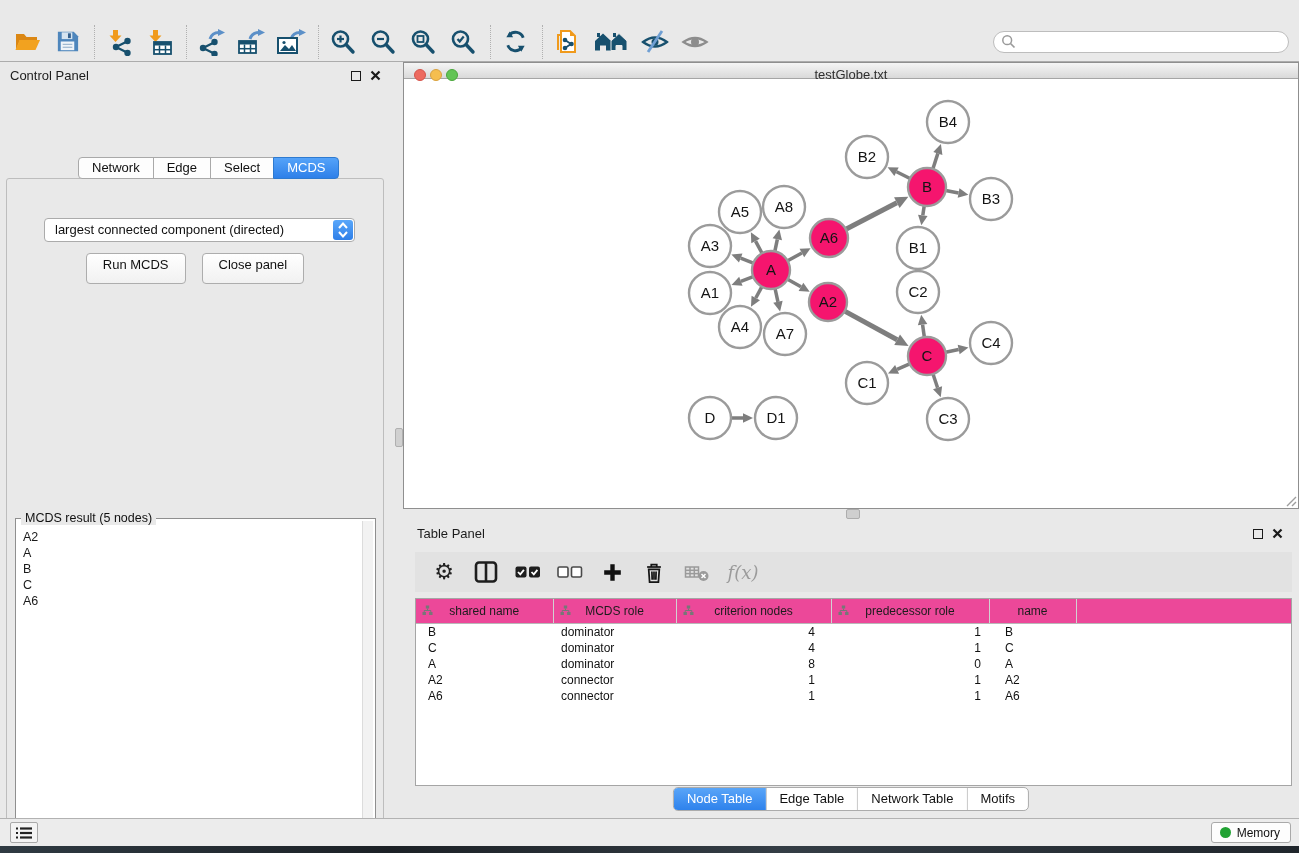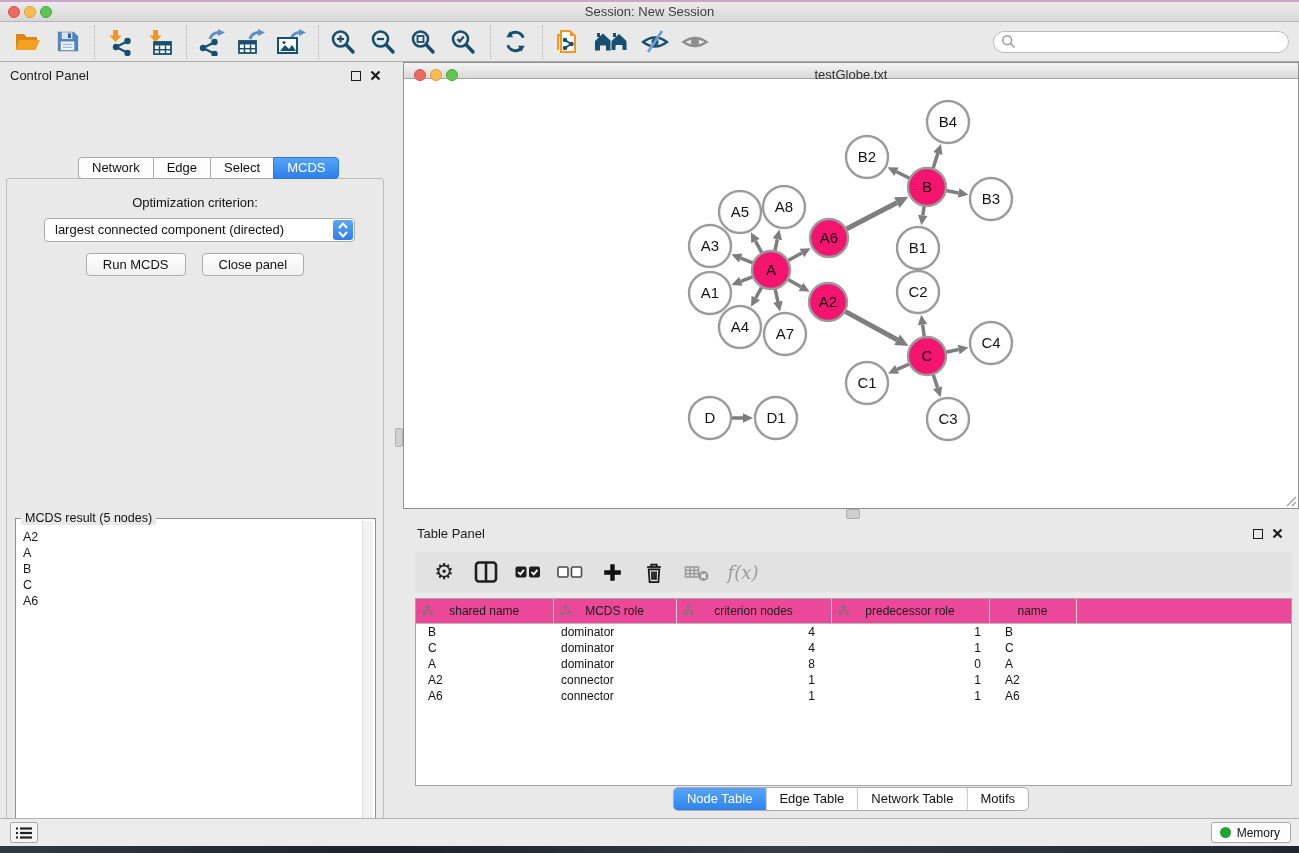--- a/index.html
+++ b/index.html
@@ -40,21 +40,21 @@
   .cp-tab.active{background:linear-gradient(#55a3f9,#2e80e9);border-color:#2e7ad0;color:#fff;}
   .cp-box{position:absolute;left:6px;top:116px;width:378px;height:686px;border:1px solid #bdbdbd;
     border-radius:3px;background:#e9e9e9;box-sizing:border-box;}
   .opt-label{position:absolute;left:0;right:0;top:16px;text-align:center;font-size:13px;color:#111;}
   .dropdown{position:absolute;left:37px;top:39px;width:311px;height:24px;background:#fff;
     border:1px solid #ababab;border-radius:4px;box-sizing:border-box;}
   .dd-text{position:absolute;left:10px;top:0;line-height:22px;font-size:13px;color:#111;}
   .dd-stepper{position:absolute;right:1px;top:1px;bottom:1px;width:20px;border-radius:3px;
     background:linear-gradient(#5aa7fa,#2e7fe8);display:flex;align-items:center;justify-content:center;}
   .btn-row{position:absolute;left:0;right:0;top:74px;display:flex;justify-content:center;gap:16px;}
-  .mac-btn{height:23px;line-height:21px;padding:0 16px;background:linear-gradient(#ffffff,#f1f1f1);
+  .mac-btn{height:31px;line-height:21px;padding:0 16px;background:linear-gradient(#ffffff,#f1f1f1);
     border:1px solid #adadad;border-radius:4px;font-size:13px;color:#111;box-sizing:border-box;}
   .result-fieldset{position:absolute;left:8px;top:339px;width:361px;height:346px;border:1px solid #8f8f8f;
     background:#fff;box-sizing:border-box;}
   .result-legend{position:absolute;top:-8px;left:5px;background:#e9e9e9;padding:0 4px;font-size:12.5px;color:#111;}
   .result-list{position:absolute;left:3px;top:10px;right:14px;bottom:3px;font-size:12.5px;}
   .result-item{line-height:16px;padding-left:4px;}
   .result-scroll{position:absolute;right:2px;top:2px;bottom:2px;width:10px;background:#f2f2f2;border-left:1px solid #dcdcdc;}
 
   
   .v-grip{position:absolute;left:395px;top:428px;width:6px;height:17px;background:#d0d0d0;border:1px solid #b0b0b0;border-radius:2px;}
@@ -104,28 +104,20 @@
     display:flex;align-items:center;gap:6px;padding:0 10px 0 8px;font-size:12px;box-sizing:border-box;color:#111;}
   .mem-dot{width:11px;height:11px;border-radius:50%;background:#21a233;}
   .desktop-bottom{position:absolute;left:0;top:846px;width:1299px;height:7px;
     background:linear-gradient(90deg,#2f3a42,#1c2126 30%,#343d45 60%,#20262c);}
 </style>
 </head>
 <body>
 
 <div class="app">
 
-  <div class="titlebar">
-    <div class="lights">
-      <span class="light l-red"></span>
-      <span class="light l-yel"></span>
-      <span class="light l-grn"></span>
-    </div>
-    <div class="title">Session: New Session</div>
-  </div>
 
   <div class="toolbar">
     <span class="tb-icon">
       <svg width="28" height="28" viewBox="0 0 28 28">
           <path d="M3 22 V6 h8 l2.5 3 H24 v3 H7 Z" fill="#db8714"></path>
           <path d="M2.5 22 L6.5 12 H27 L22.5 22 Z" fill="#f2a21f"></path>
         </svg>
     </span>
     <span class="tb-icon">
       <svg width="27" height="27" viewBox="0 0 28 28">
@@ -288,21 +280,20 @@
           </svg>
       </span>
     </div>
     <div class="cp-tabs">
       <span class="cp-tab">Network</span>
       <span class="cp-tab">Edge</span>
       <span class="cp-tab">Select</span>
       <span class="cp-tab active">MCDS</span>
     </div>
     <div class="cp-box">
-      <div class="opt-label">Optimization criterion:</div>
       <div class="dropdown">
         <span class="dd-text">largest connected component (directed)</span>
         <span class="dd-stepper">
           <svg width="12" height="18" viewBox="0 0 12 18">
               <path d="M2 7 L6 2.5 10 7" fill="none" stroke="#fff" stroke-width="2"></path>
               <path d="M2 11 L6 15.5 10 11" fill="none" stroke="#fff" stroke-width="2"></path>
             </svg>
         </span>
       </div>
       <div class="btn-row">

